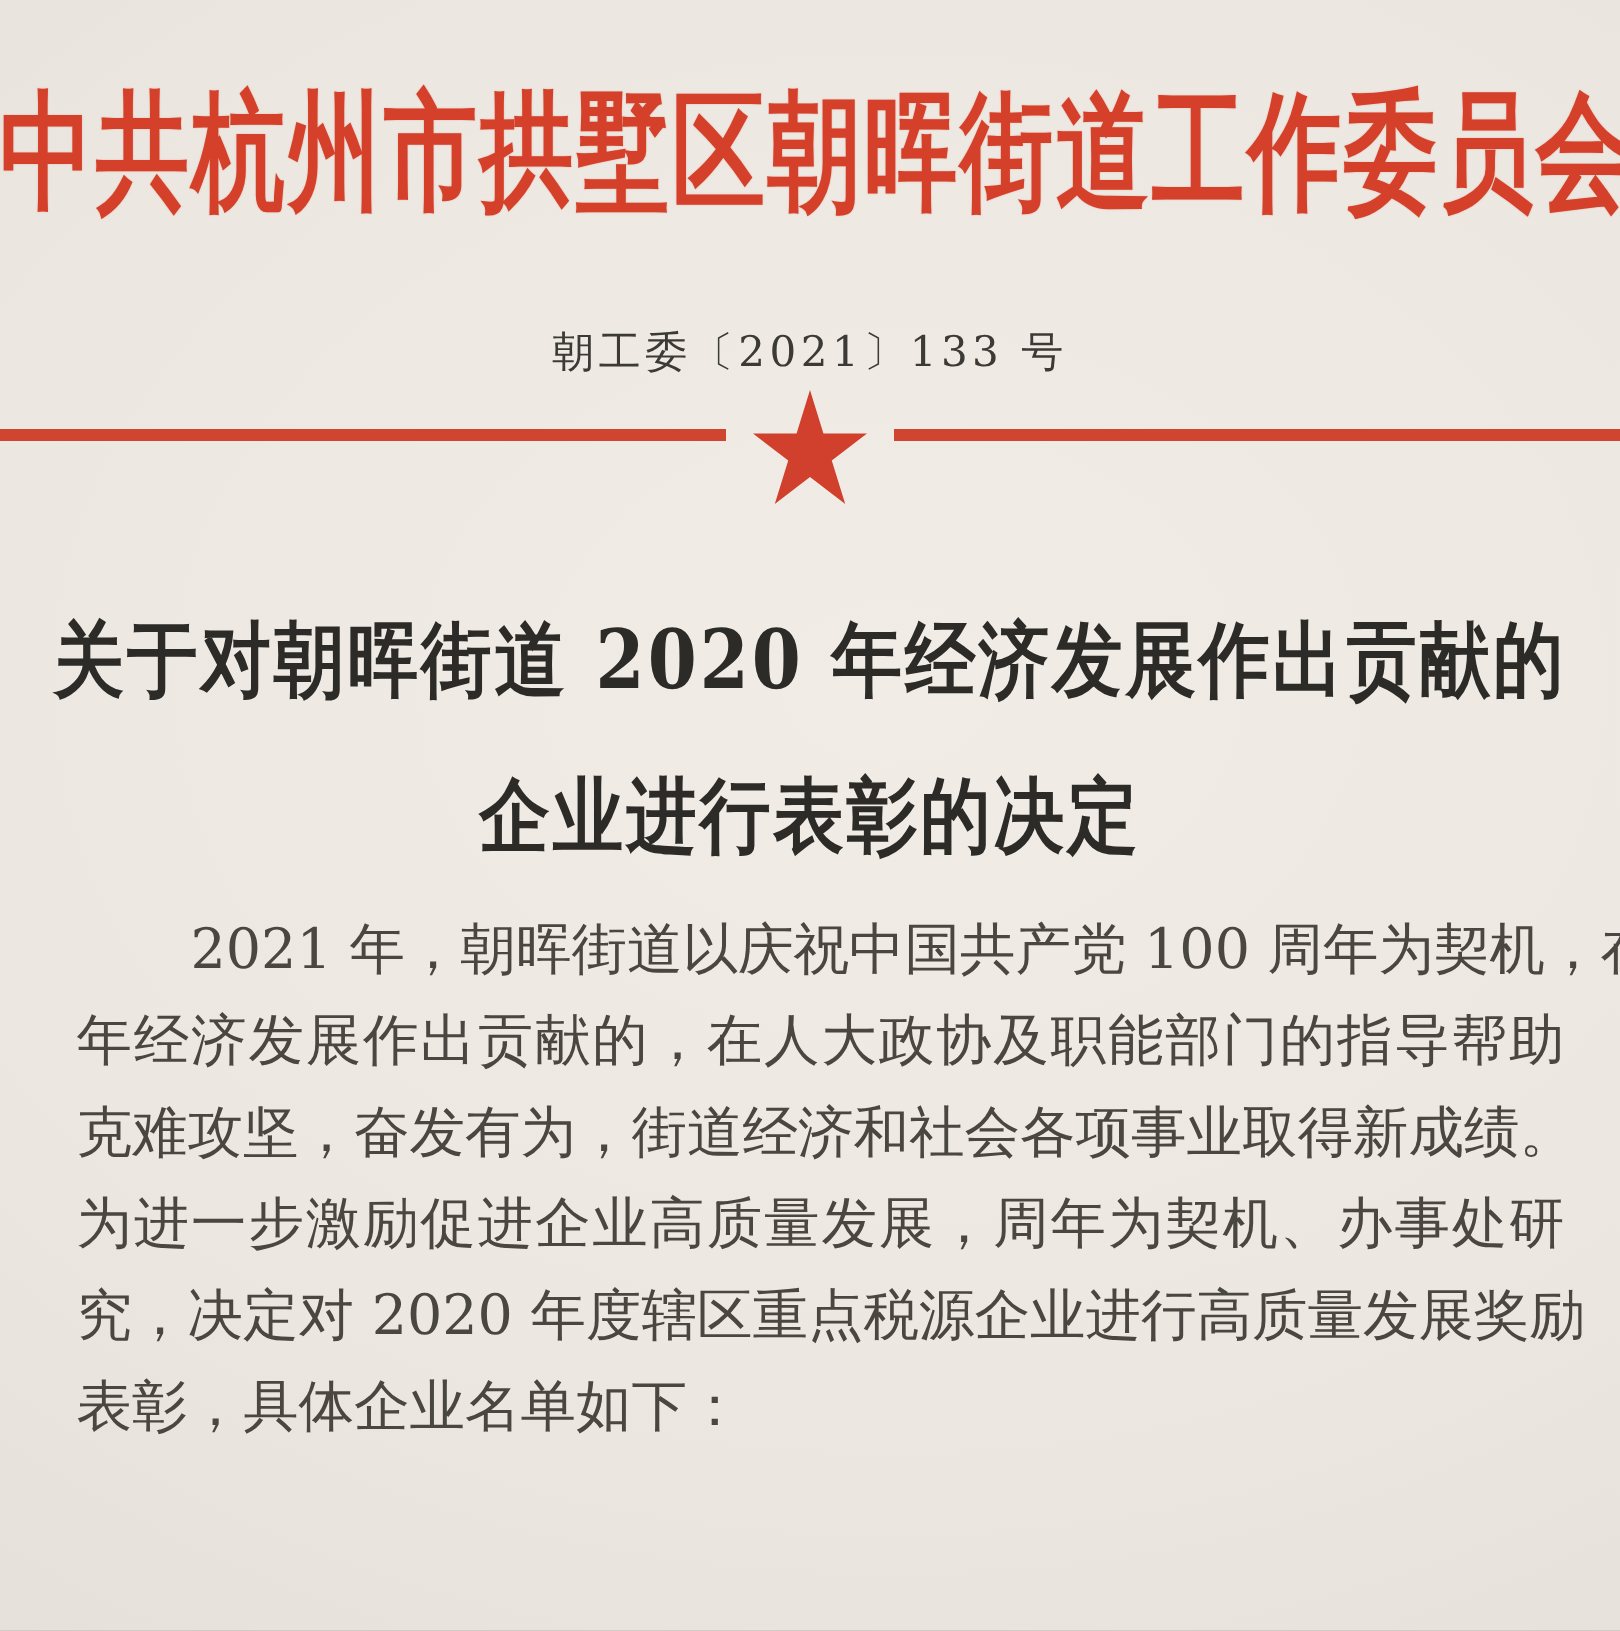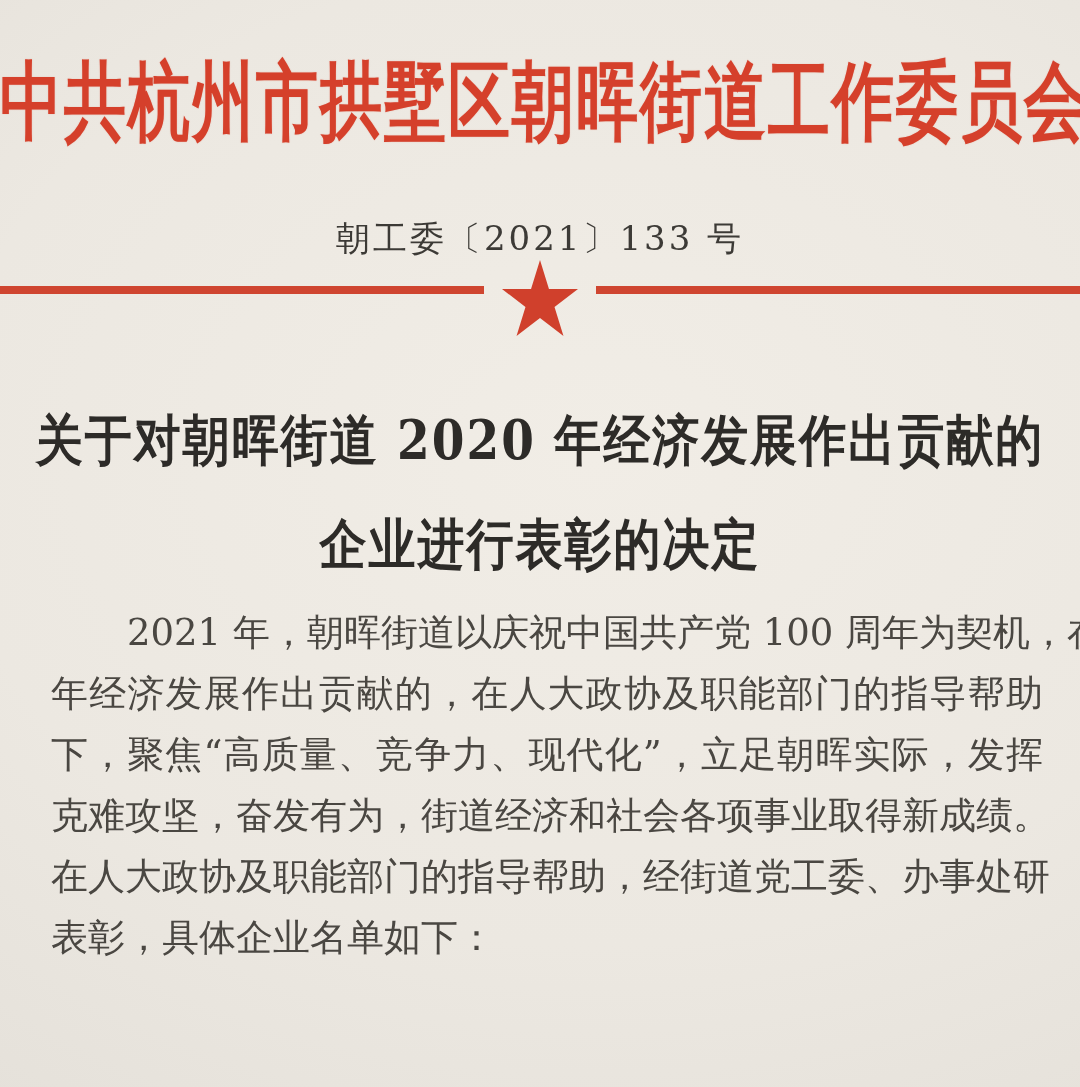--- a/index.html
+++ b/index.html
@@ -35,21 +35,21 @@
     text-shadow: 0 0 1px rgba(213,64,43,0.35);
   }
 
   
   .doc-number {
     position: absolute;
     top: 216px;
     left: 0;
     right: 0;
     text-align: center;
-    font-size: 34px;
+    font-size: 28px;
     letter-spacing: 3px;
     color: #3c3a36;
   }
 
   
   .divider {
     position: absolute;
     top: 255px;
     left: 0;
     right: 0;
@@ -130,19 +130,19 @@
     <div class="bar"></div>
   </div>
 
   <div class="doc-title-line t1">关于对朝晖街道 2020 年经济发展作出贡献的</div>
 
   <div class="doc-title-line t2">企业进行表彰的决定</div>
 
   <div class="body-text">
     <div class="body-line first">2021 年，朝晖街道以庆祝中国共产党 100 周年为契机，在</div>
     <div class="body-line">年经济发展作出贡献的，在人大政协及职能部门的指导帮助</div>
-    <div class="body-line">下，聚焦“高质量、竞争力、现代化”，立足朝晖实际，发挥</div>
     <div class="body-line">克难攻坚，奋发有为，街道经济和社会各项事业取得新成绩。</div>
-    <div class="body-line">在人大政协及职能部门的指导帮助，经街道党工委、办事处研</div>
+    <div class="body-line">为进一步激励促进企业高质量发展，周年为契机、办事处研</div>
+    <div class="body-line">究，决定对 2020 年度辖区重点税源企业进行高质量发展奖励</div>
     <div class="body-line last">表彰，具体企业名单如下：</div>
   </div>
 
 </div>
 
 </body></html>

